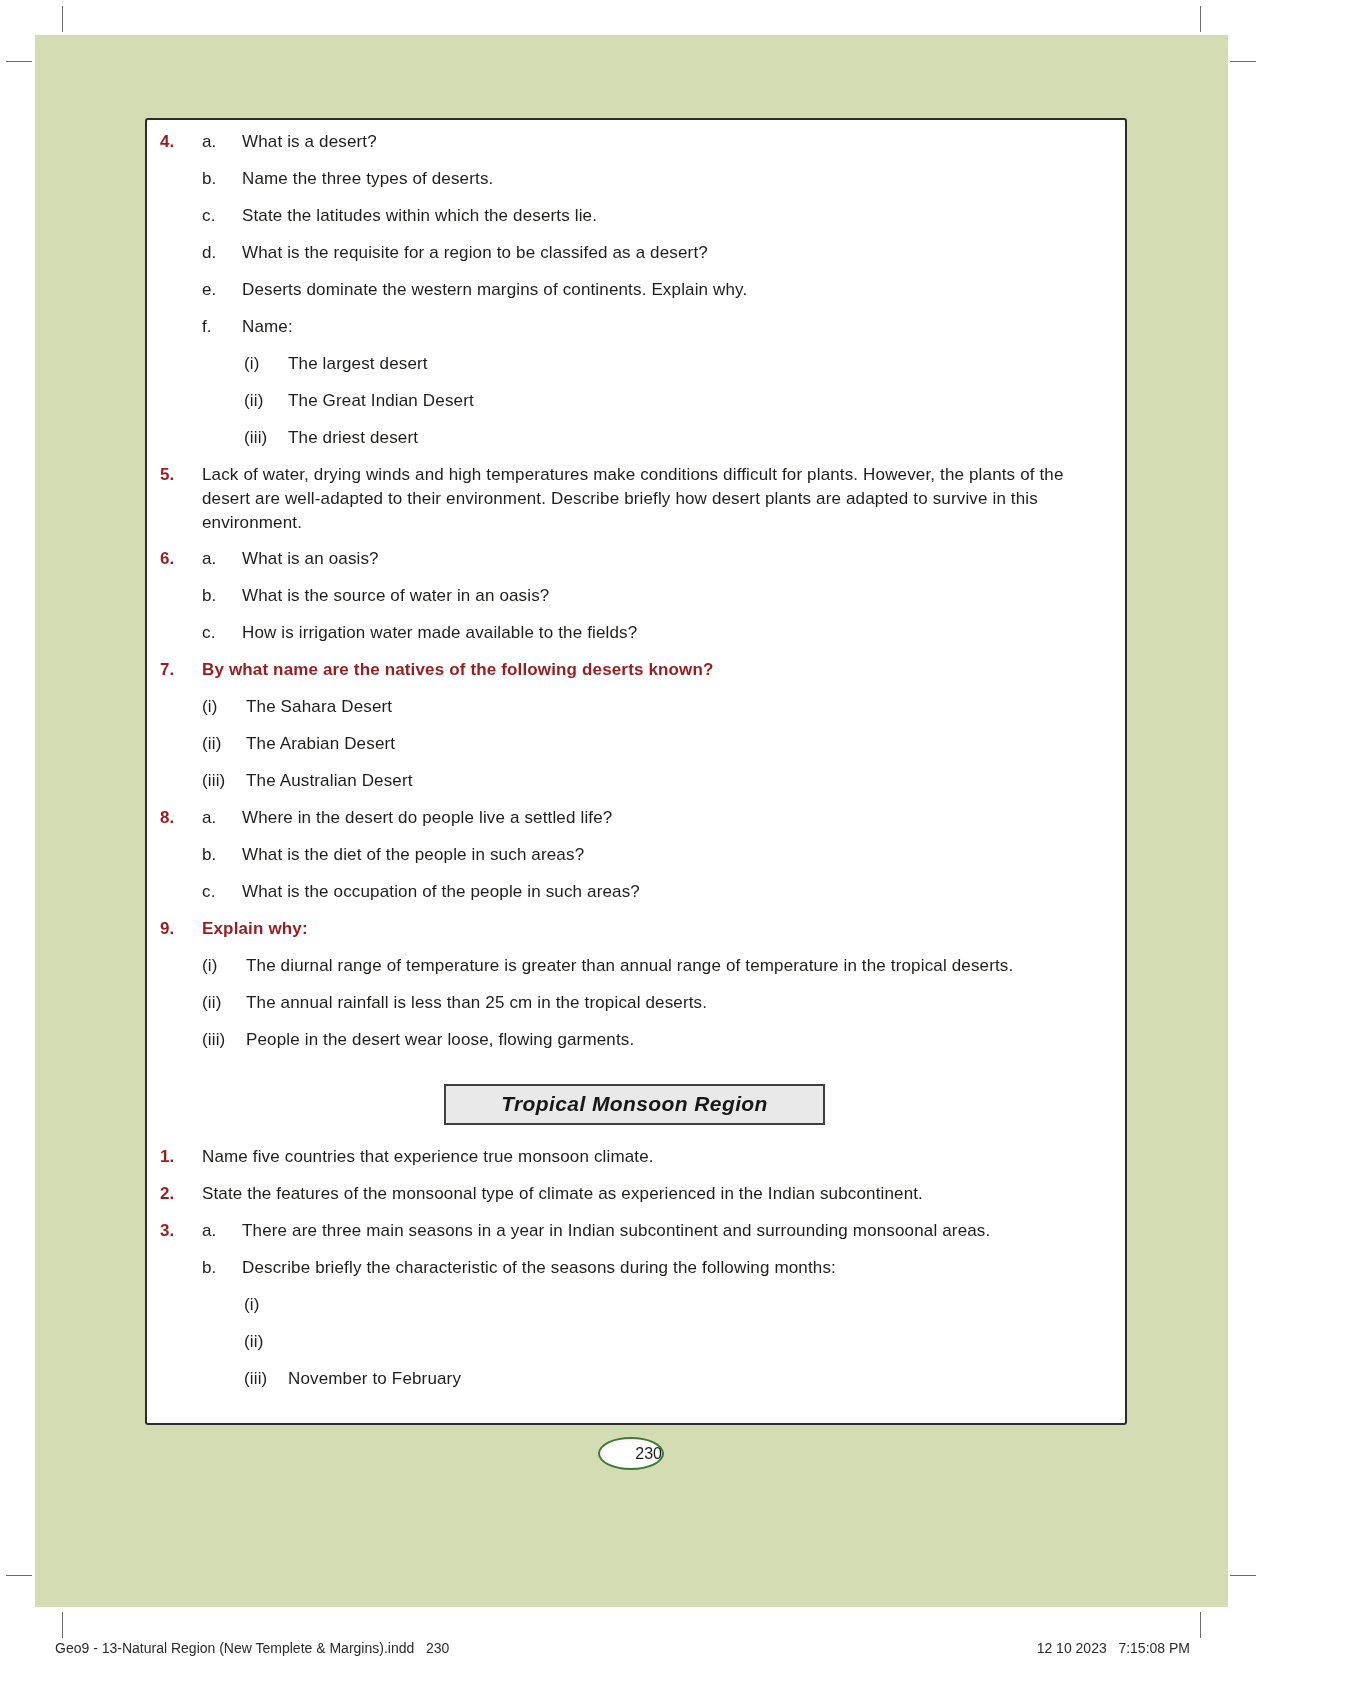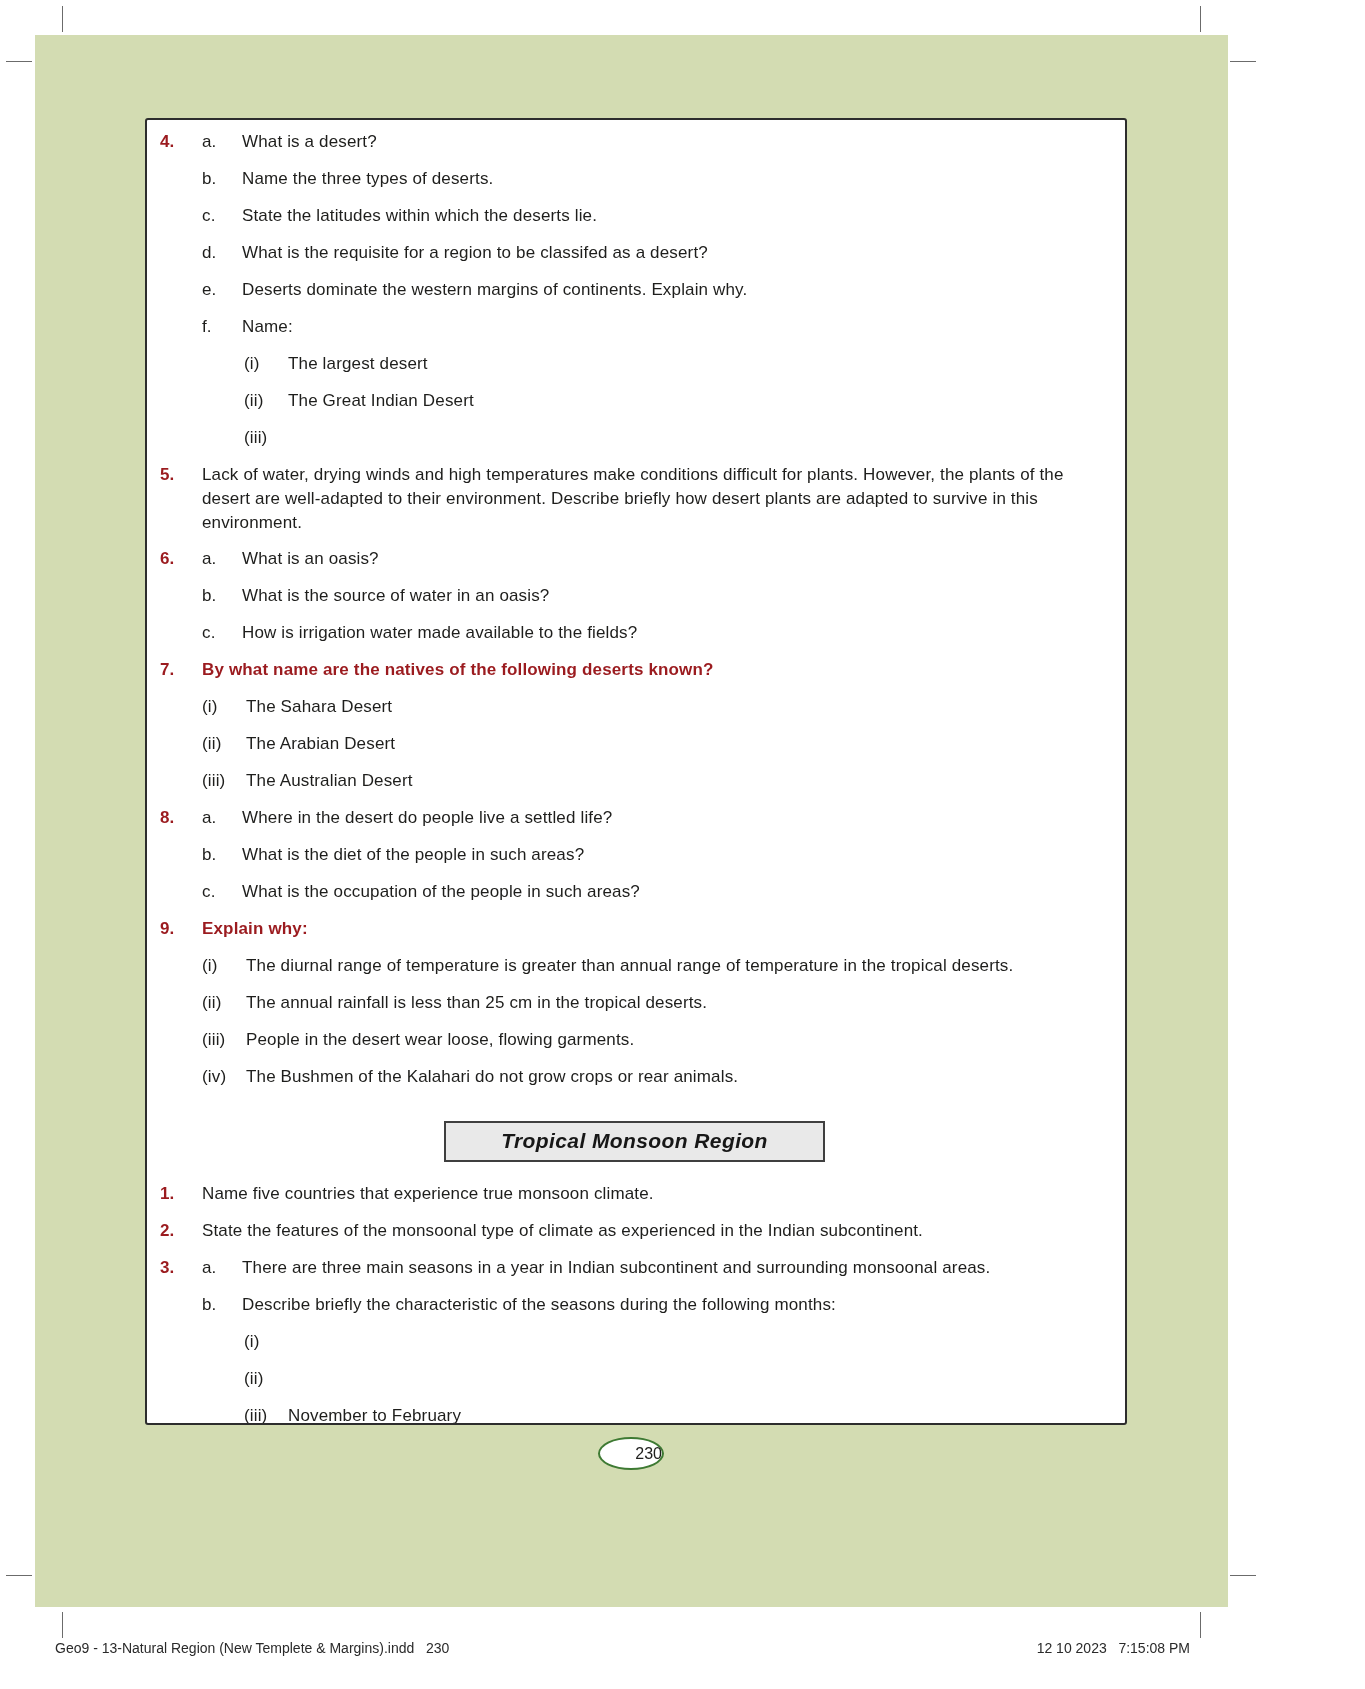--- a/index.html
+++ b/index.html
@@ -135,20 +135,21 @@
           <div class="row">
             <span class="c-num"></span>
             <span class="c-spacer"></span>
             <span class="c-roman">(ii)</span>
             <span class="c-text">The Great Indian Desert</span>
           </div>
           <div class="row">
             <span class="c-num"></span>
             <span class="c-spacer"></span>
             <span class="c-roman">(iii)</span>
+            <span class="c-text">The driest desert</span>
           </div>
           <div class="row para">
             <span class="c-num">5.</span>
             <span class="c-text">Lack of water, drying winds and high temperatures make conditions difficult for plants. However, the plants of the desert are well-adapted to their environment. Describe briefly how desert plants are adapted to survive in this environment.</span>
           </div>
           <div class="row">
             <span class="c-num">6.</span>
             <span class="c-sub">a.</span>
             <span class="c-text">What is an oasis?</span>
           </div>
@@ -207,25 +208,20 @@
           </div>
           <div class="row">
             <span class="c-num"></span>
             <span class="c-roman">(ii)</span>
             <span class="c-text">The annual rainfall is less than 25 cm in the tropical deserts.</span>
           </div>
           <div class="row">
             <span class="c-num"></span>
             <span class="c-roman">(iii)</span>
             <span class="c-text">People in the desert wear loose, flowing garments.</span>
-          </div>
-          <div class="row">
-            <span class="c-num"></span>
-            <span class="c-roman">(iv)</span>
-            <span class="c-text">The Bushmen of the Kalahari do not grow crops or rear animals.</span>
           </div>
           <div class="divider-row">
             <div class="monsoon-box">Tropical Monsoon Region</div>
           </div>
           <div class="row">
             <span class="c-num">1.</span>
             <span class="c-text">Name five countries that experience true monsoon climate.</span>
           </div>
           <div class="row">
             <span class="c-num">2.</span>

